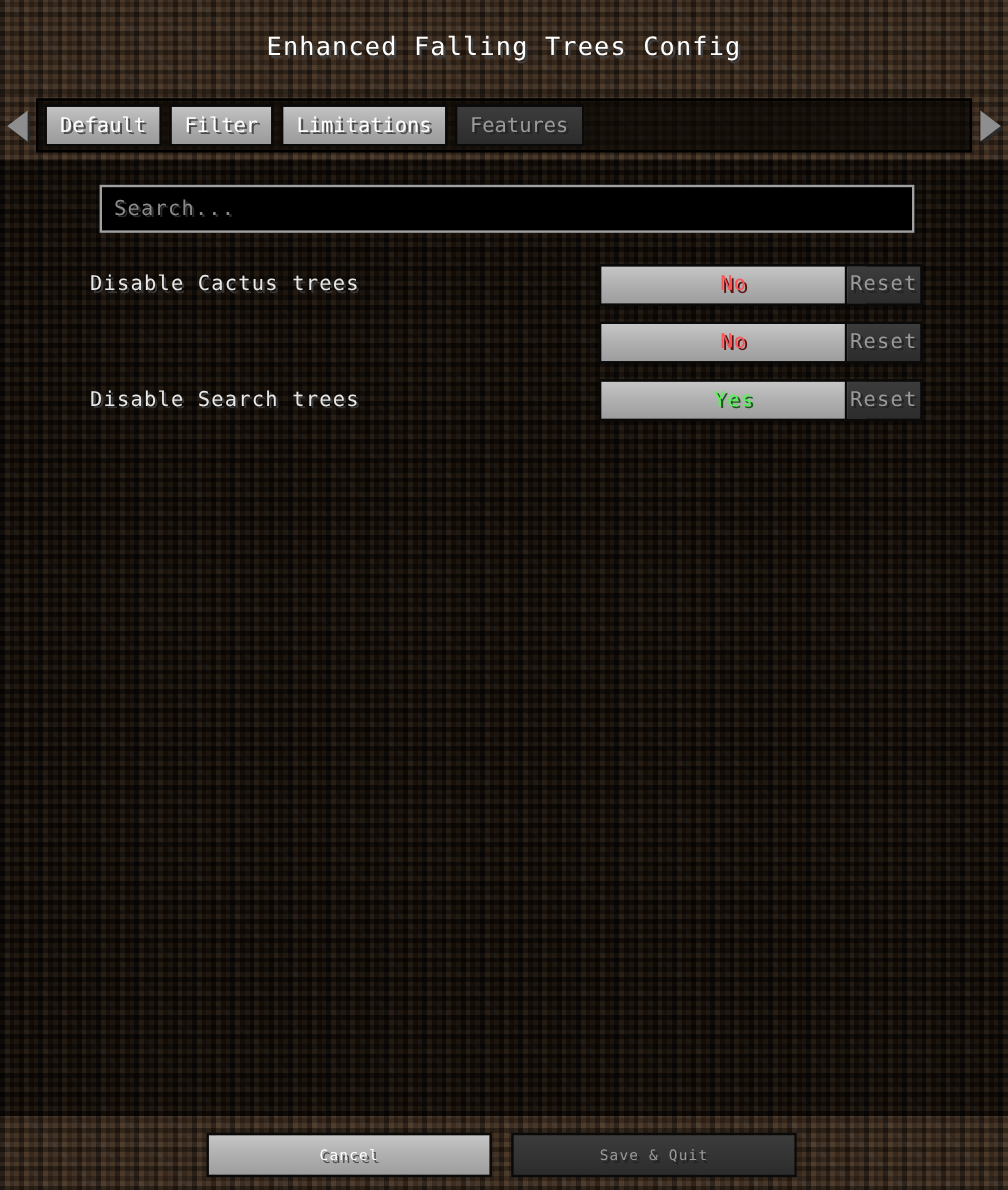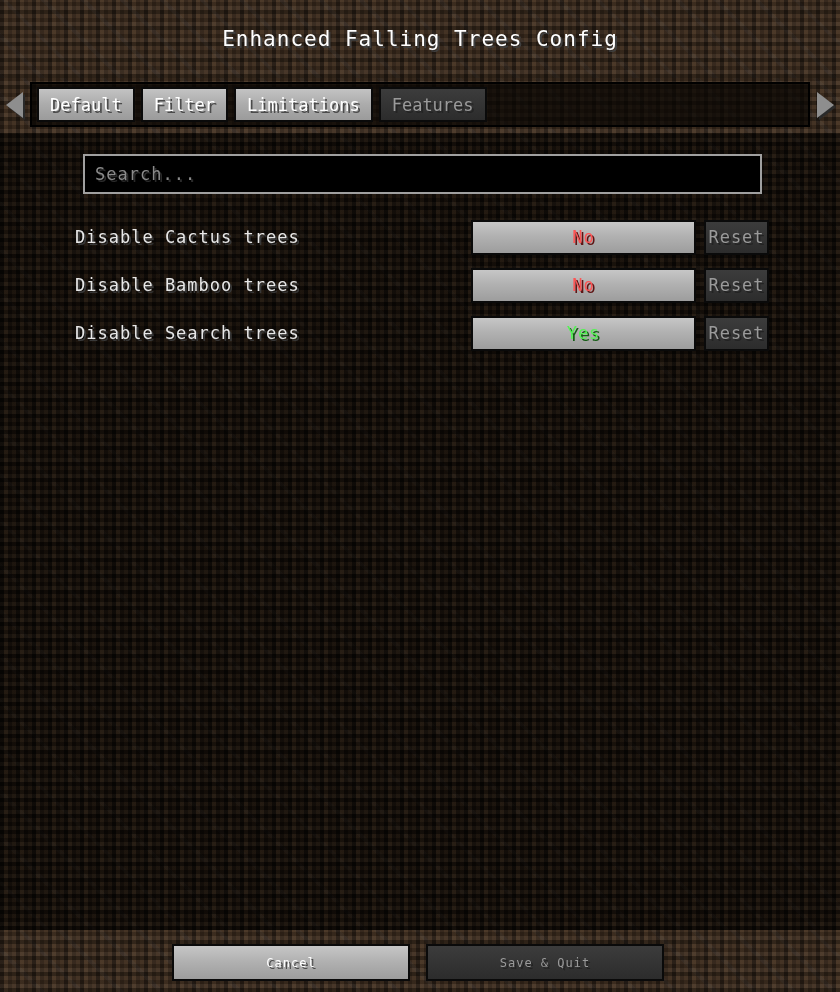--- a/index.html
+++ b/index.html
@@ -178,21 +178,21 @@
   .row-label {
     position: absolute;
     left: 75px;
     font-size: 17px;
     color: #e8e8e8;
     text-shadow: 2px 2px 0 #383838;
     white-space: nowrap;
   }
   .value-btn {
     position: absolute;
-    left: 471px;
+    left: 499px;
     width: 225px; height: 35px;
     border: 2px solid #0a0a0a;
     background: linear-gradient(180deg, #c6c6c6 0%, #b1b1b1 46%, #9d9d9d 100%);
     display: flex;
     align-items: center;
     justify-content: center;
     font-size: 17px;
     letter-spacing: 1px;
     cursor: pointer;
   }
@@ -289,21 +289,20 @@
         <div class="row-label mc">Disable Cactus trees</div>
         <div class="value-btn val-no">
           <span>No</span>
         </div>
         <div class="reset-btn">
           <span>Reset</span>
         </div>
       </div>
 
       <div class="row">
-        <div class="row-label mc">Disable Bamboo trees</div>
         <div class="value-btn val-no">
           <span>No</span>
         </div>
         <div class="reset-btn">
           <span>Reset</span>
         </div>
       </div>
 
       <div class="row">
         <div class="row-label mc">Disable Search trees</div>

